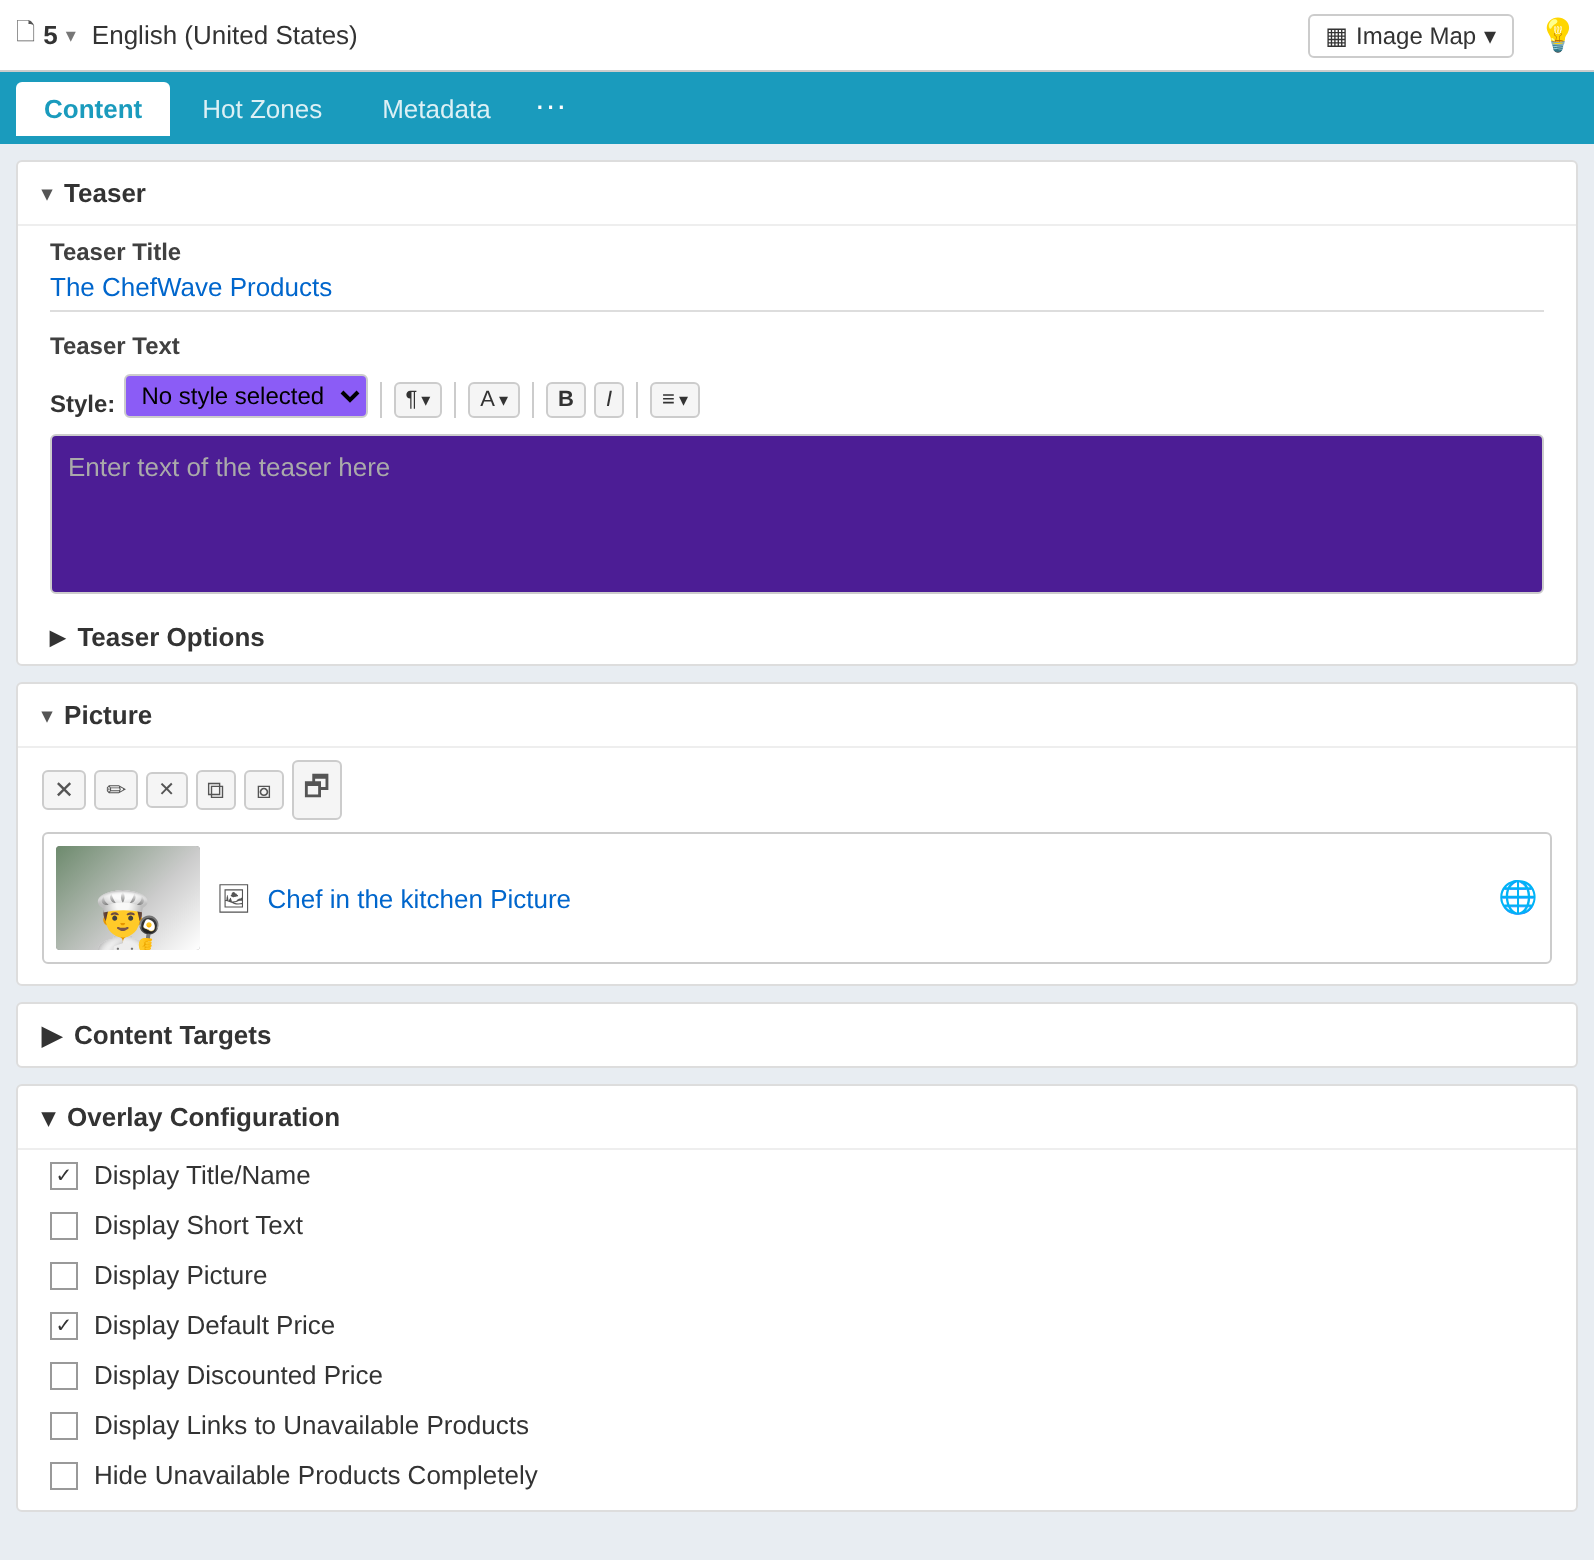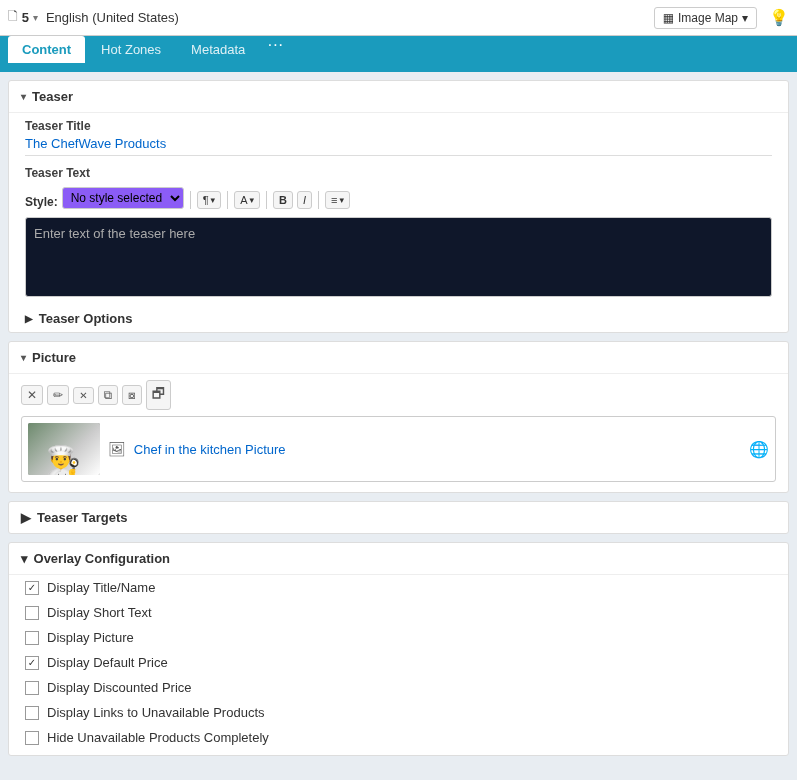--- a/index.html
+++ b/index.html
@@ -18,21 +18,21 @@
     .top-bar-right { margin-left: auto; display: flex; align-items: center; gap: 12px; }
     .image-map-btn {
       display: flex; align-items: center; gap: 4px; border: 1px solid #ccc;
       border-radius: 3px; padding: 3px 8px; font-size: 12px; cursor: pointer;
       background: #fff; color: #333;
     }
     .bulb-icon { font-size: 16px; color: #888; cursor: pointer; }
 
     
     .tab-bar {
-      display: flex; align-items: flex-start; background: #1a9bbd; height: 36px; padding: 0 8px; gap: 2px;
+      display: flex; align-items: center; background: #1a9bbd; height: 36px; padding: 0 8px; gap: 2px;
     }
     .tab {
       padding: 6px 14px; font-size: 13px; color: #fff; cursor: pointer;
       border-radius: 3px 3px 0 0; opacity: 0.85;
     }
     .tab.active { background: #fff; color: #1a9bbd; opacity: 1; font-weight: bold; border-radius: 3px 3px 0 0; }
     .tab-more { color: #fff; font-size: 16px; cursor: pointer; padding: 0 6px; }
 
     
     .main { padding: 0; }
@@ -202,21 +202,21 @@
       <button class="toolbar-btn" style="font-style:italic;">
         <span>I</span>
       </button>
       <div class="toolbar-sep"></div>
       <button class="toolbar-btn">
         <span>≡</span>
           <span style="font-size:9px">▾</span>
       </button>
     </div>
 
-    <div style="margin: 4px 16px 8px; border: 1px solid rgb(204, 204, 204); border-radius: 3px; height: 80px; background: #0f172a; padding: 8px; color: rgb(170, 170, 170); font-size: 13px; resize: none; overflow: auto;" contenteditable="true">
+    <div style="margin: 4px 16px 8px; border: 1px solid rgb(204, 204, 204); border-radius: 3px; height: 80px; background: #4c1d95; padding: 8px; color: rgb(170, 170, 170); font-size: 13px; resize: none; overflow: auto;" contenteditable="true">
       <span>Enter text of the teaser here</span>
     </div>
 
     <div class="teaser-options-row">
       <span class="teaser-options-chevron">▶</span>
       <span>Teaser Options</span>
     </div>
   </div>
 
   <div class="section-card">
@@ -242,21 +242,21 @@
       </div>
       <span class="picture-icon">🖼</span>
       <span class="picture-name">Chef in the kitchen Picture</span>
       <span class="picture-globe">🌐</span>
     </div>
   </div>
 
   <div class="targets-section">
     <div class="targets-header">
       <span>▶</span>
-      <span>Teaser Targets</span>
+      <span>Content Targets</span>
     </div>
   </div>
 
   <div class="overlay-card">
     <div class="overlay-header">
       <span>▾</span>
       <span>Overlay Configuration</span>
     </div>
 
     <div class="checkbox-row">

